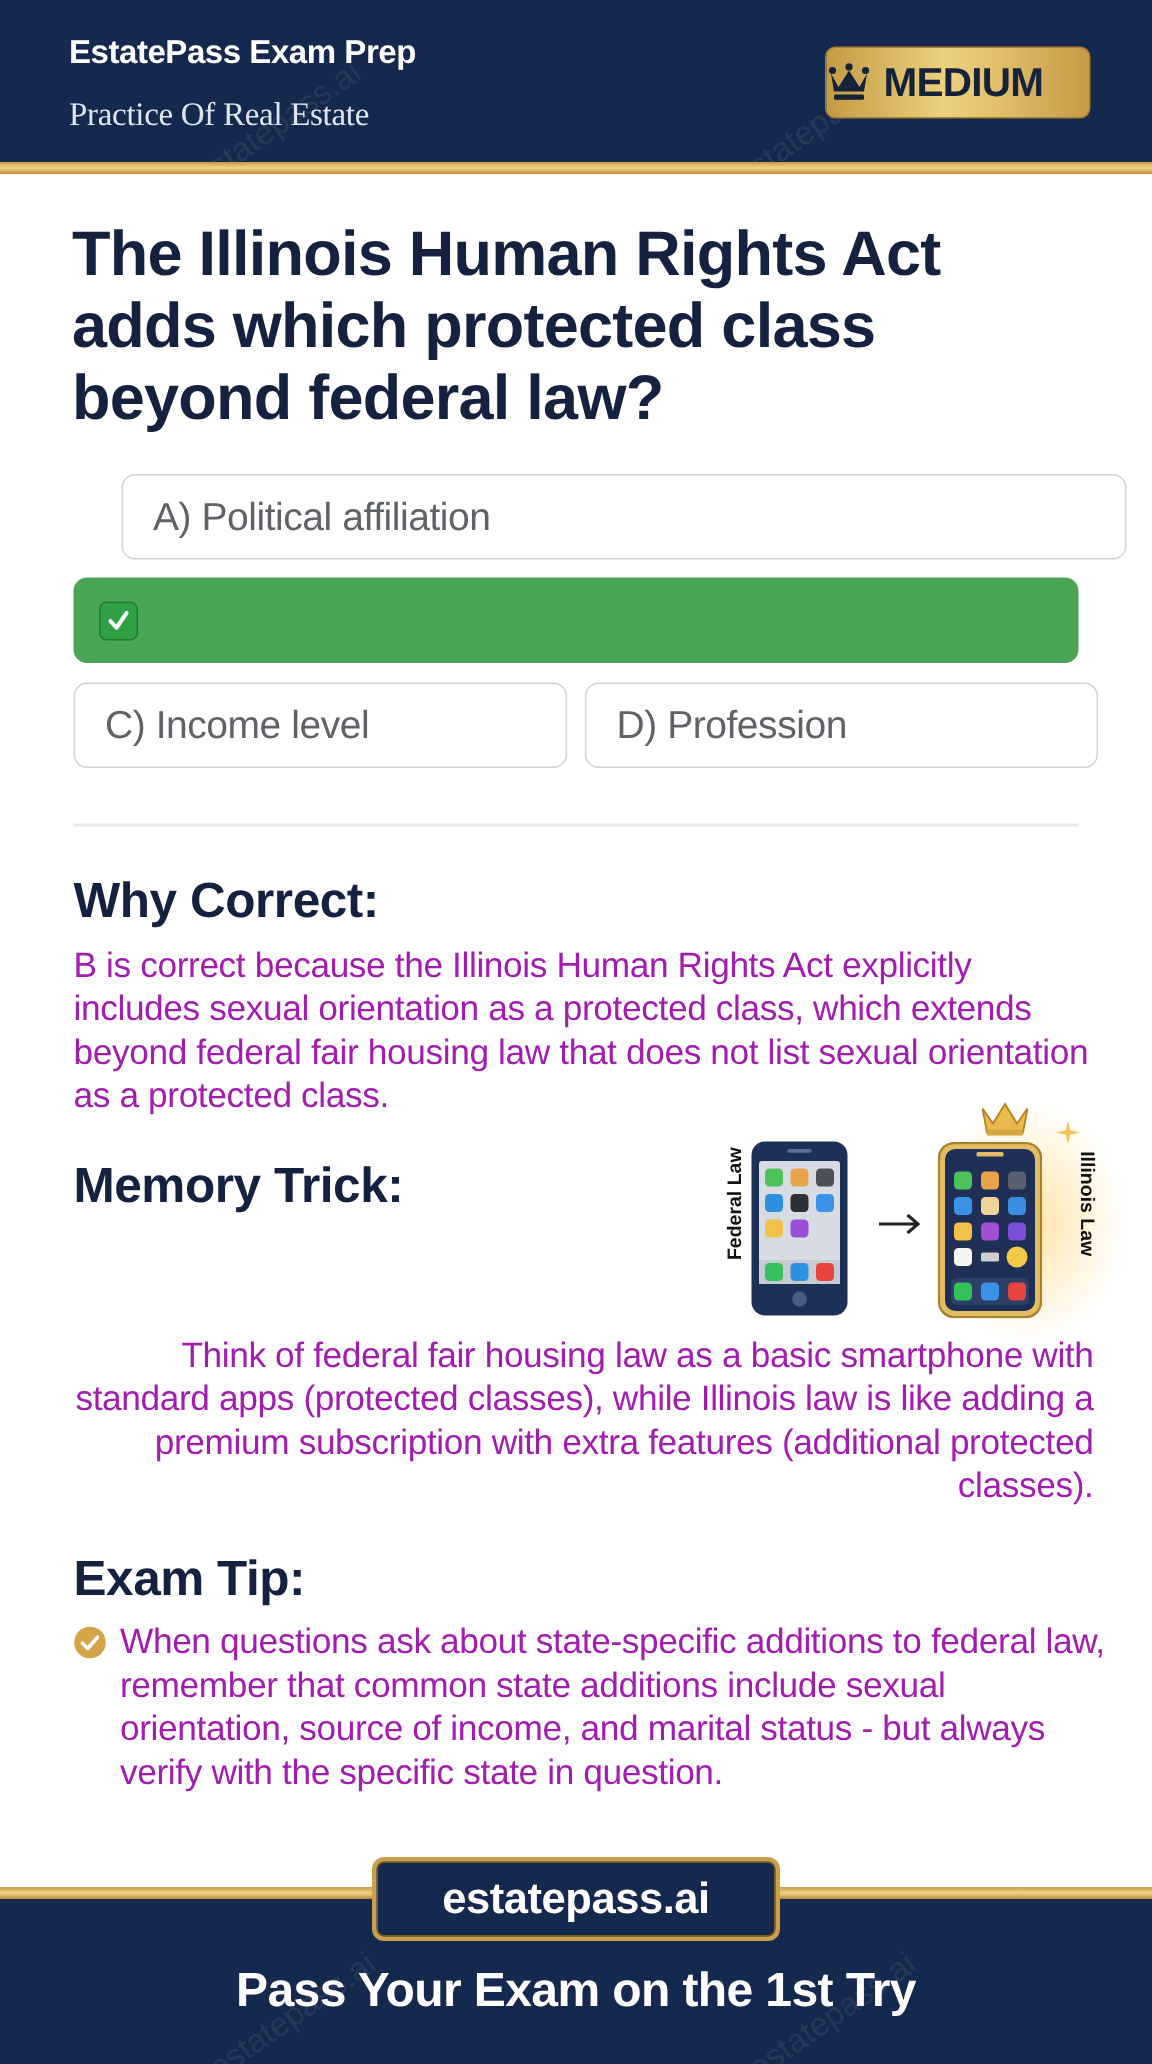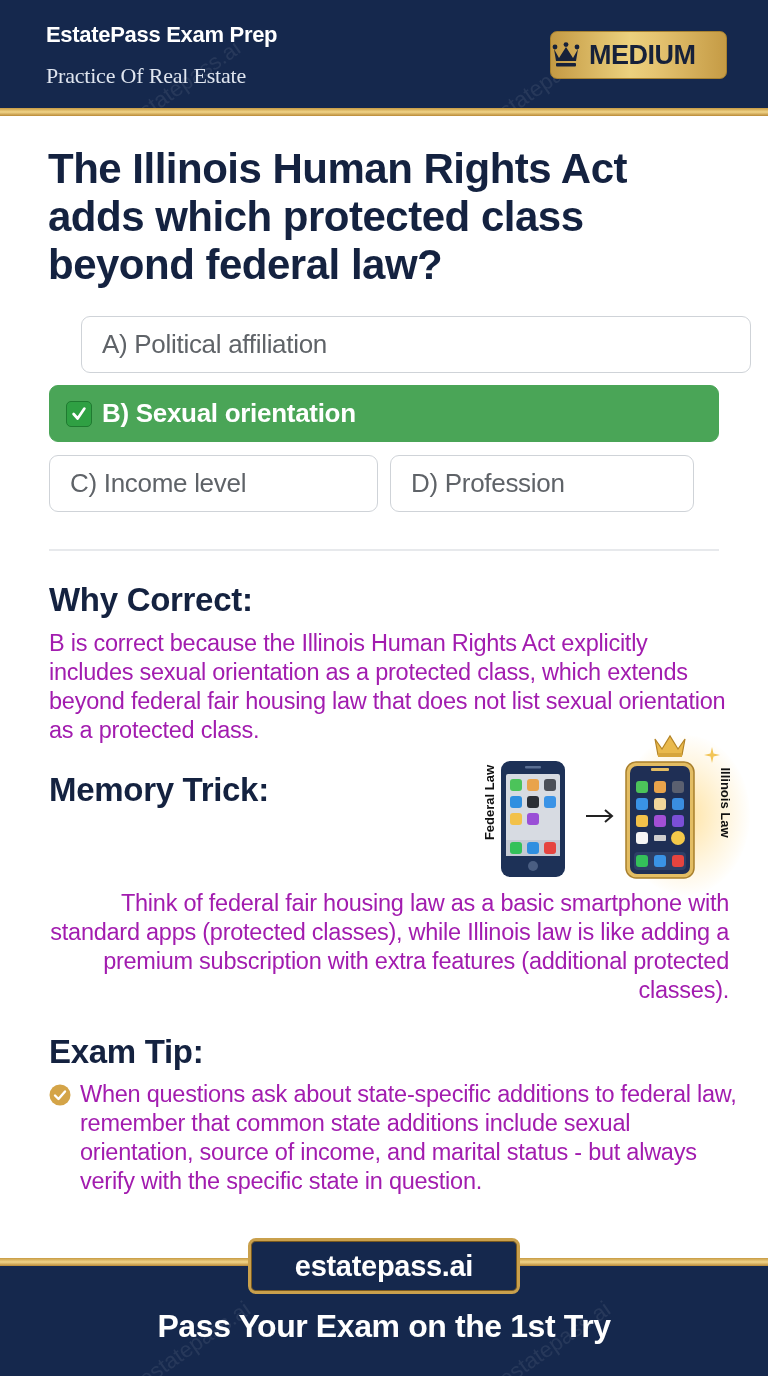--- a/index.html
+++ b/index.html
@@ -36,21 +36,21 @@
   }
 
   .option {
     position: absolute; height: 57px; border: 1.5px solid #cfd3d8; border-radius: 9px; background: #ffffff;
     display: flex; align-items: center; padding-left: 20px;
     font-size: 26px; color: #5f6368; letter-spacing: -0.3px;
   }
   .opt-a { left: 49px; top: 316px; width: 670px; margin-left: 32px; }
   .opt-b { left: 49px; top: 385px; width: 670px; background: #4aa557; border-color: #4aa557; color: #ffffff; font-weight: 700; padding-left: 16px; }
   .opt-c { left: 49px; top: 455px; width: 329px; }
-  .opt-d { left: 390px; top: 455px; width: 304px; }
+  .opt-d { left: 390px; top: 455px; width: 342px; }
   .check-box {
     width: 26px; height: 26px; border-radius: 5px; background: #2fa043; border: 1.5px solid #1f7a30;
     display: inline-flex; align-items: center; justify-content: center; margin-right: 10px;
   }
 
   .divider { position: absolute; left: 49px; top: 549px; width: 670px; height: 2px; background: #e7e9ec; }
 
   .section-title { position: absolute; left: 49px; font-size: 33px; font-weight: 700; color: #142240; letter-spacing: -0.3px; }
   .para { position: absolute; left: 49px; font-size: 23.5px; line-height: 29px; color: #a21caf; letter-spacing: -0.25px; }
 
@@ -115,21 +115,20 @@
 
 <div class="option opt-a">
   <span>A) Political affiliation</span>
 </div>
 <div class="option opt-b">
   <span class="check-box">
     <svg viewBox="0 0 20 20" width="18" height="18">
         <path d="M4 10 L8.5 15 L16 4" stroke="#ffffff" stroke-width="3" fill="none" stroke-linecap="round" stroke-linejoin="round"></path>
       </svg>
   </span>
-  <span>B) Sexual orientation</span>
 </div>
 <div class="option opt-c">
   <span>C) Income level</span>
 </div>
 <div class="option opt-d">
   <span>D) Profession</span>
 </div>
 
 <div class="divider"></div>
 

